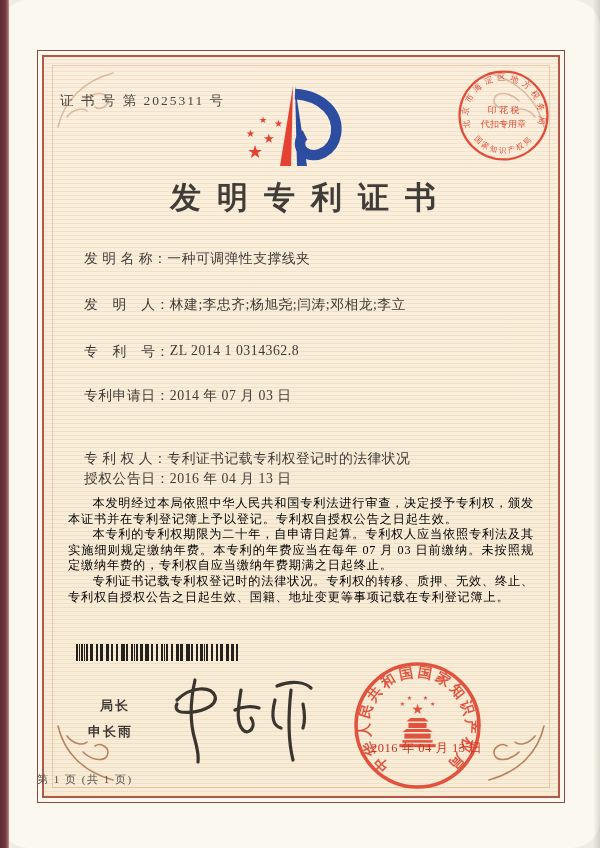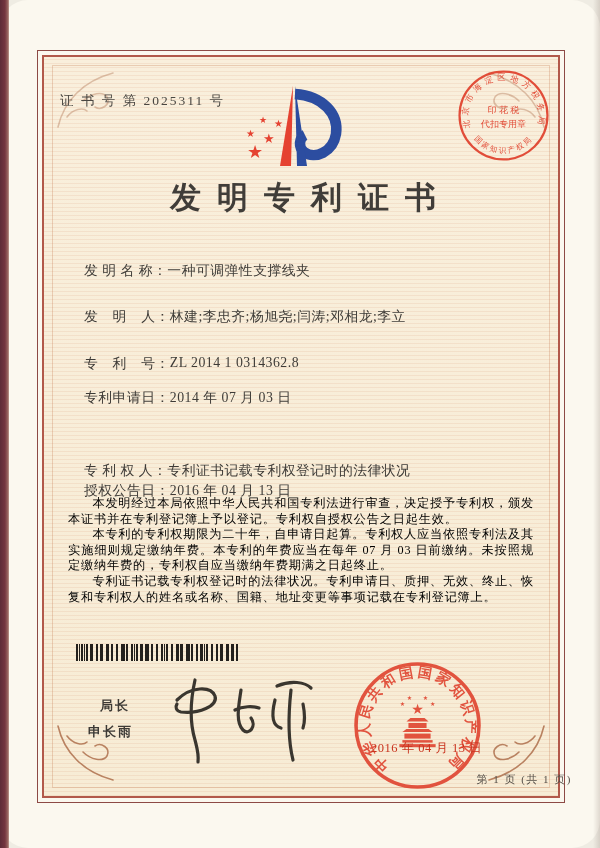--- a/index.html
+++ b/index.html
@@ -22,21 +22,21 @@
   .corner svg{width:100%;height:100%;}
   .c-tl{left:55px;top:68px;opacity:.35;}
   .c-tr{right:53px;top:68px;transform:scaleX(-1);opacity:.35;}
   .c-bl{left:55px;bottom:63px;transform:scaleY(-1);opacity:.75;}
   .c-br{right:53px;bottom:63px;transform:scale(-1,-1);opacity:.75;}
 
   .cert-no{position:absolute;left:60px;top:92px;font-size:13.5px;letter-spacing:2px;color:#4a4742;z-index:5;}
   .logo{position:absolute;left:243px;top:82px;width:104px;height:90px;z-index:5;}
   .title{position:absolute;left:37px;top:177px;width:528px;text-align:center;
     font-size:31px;font-weight:700;color:#403d39;letter-spacing:16px;padding-left:20px;box-sizing:border-box;z-index:5;}
-  .frow{position:absolute;left:84px;display:flex;align-items:flex-start;font-size:13.8px;color:#3e3b37;letter-spacing:.5px;z-index:5;white-space:nowrap;margin-top:12px;}
+  .frow{position:absolute;left:84px;display:flex;align-items:flex-start;font-size:13.8px;color:#3e3b37;letter-spacing:.5px;z-index:5;white-space:nowrap;}
   .flabel{flex:none;}
   .fvals{display:flex;flex-direction:column;gap:5px;align-items:center;}
 
   .paras{position:absolute;left:68px;top:496px;width:466px;z-index:5;}
   .paras p{margin:0;font-size:12.2px;line-height:1.28;color:#000000;text-indent:2em;
     text-align:justify;letter-spacing:.8px;}
 
   .barcode{position:absolute;left:76px;top:644px;width:162px;height:17px;z-index:5;
     background-image:
       repeating-linear-gradient(90deg,#24211d 0 2px,rgba(0,0,0,0) 2px 5px),
@@ -47,22 +47,22 @@
     font-weight:600;font-size:13px;color:#3d3a36;letter-spacing:2px;z-index:5;margin-left:12px;}
   .director-name{position:absolute;left:88px;top:723px;font-family:"Liberation Sans","DejaVu Sans",sans-serif;
     font-weight:600;font-size:13px;color:#3d3a36;letter-spacing:2px;z-index:5;}
   .signature{position:absolute;left:165px;top:664px;width:160px;height:108px;z-index:6;}
 
   .seal{position:absolute;left:352px;top:660px;width:131px;height:131px;z-index:6;opacity:.88;}
   .seal-date{position:absolute;left:371px;top:740px;font-size:12.5px;color:#c9341f;
     letter-spacing:.5px;z-index:7;white-space:nowrap;}
   .tax-stamp{position:absolute;left:456px;top:68px;width:95px;height:95px;z-index:5;opacity:.92;}
 
-  .footer{position:absolute;left:37px;top:772px;width:528px;text-align:right;
-    font-size:11px;color:#554f48;letter-spacing:1.5px;z-index:5;padding-left:7px;}
+  .footer{position:absolute;left:37px;top:772px;width:528px;text-align:left;
+    font-size:11px;color:#554f48;letter-spacing:1.5px;z-index:5;}
 </style>
 </head>
 <body>
 
 <div class="page">
 
   <div class="frame-outer">
     <div class="frame-inner"></div>
   </div>
   <div class="deco-frame"></div>
@@ -140,21 +140,21 @@
     <span class="fvals">
         <span>林建;李忠齐;杨旭尧;闫涛;邓相龙;李立</span>
       </span>
   </div>
   <div class="frow" style="top:343px">
     <span class="flabel">专　利　号：</span>
     <span class="fvals">
         <span>ZL 2014 1 0314362.8</span>
       </span>
   </div>
-  <div class="frow" style="top:377px">
+  <div class="frow" style="top:387px">
     <span class="flabel">专利申请日：</span>
     <span class="fvals">
         <span>2014 年 07 月 03 日</span>
       </span>
   </div>
   <div class="frow" style="top:450px">
     <span class="flabel">专 利 权 人：</span>
     <span class="fvals">
       <span>专利证书记载专利权登记时的法律状况</span>
     </span>
@@ -162,21 +162,21 @@
   <div class="frow" style="top:470px">
     <span class="flabel">授权公告日：</span>
     <span class="fvals">
         <span>2016 年 04 月 13 日</span>
       </span>
   </div>
 
   <div class="paras">
     <p>本发明经过本局依照中华人民共和国专利法进行审查，决定授予专利权，颁发本证书并在专利登记簿上予以登记。专利权自授权公告之日起生效。</p>
     <p>本专利的专利权期限为二十年，自申请日起算。专利权人应当依照专利法及其实施细则规定缴纳年费。本专利的年费应当在每年 07 月 03 日前缴纳。未按照规定缴纳年费的，专利权自应当缴纳年费期满之日起终止。</p>
-    <p>专利证书记载专利权登记时的法律状况。专利申请日、质押、无效、终止、恢复和专利权人的姓名或名称、国籍、地址变更等事项记载在专利登记簿上。</p>
+    <p>专利证书记载专利权登记时的法律状况。专利权的转移、质押、无效、终止、专利权自授权公告之日起生效、国籍、地址变更等事项记载在专利登记簿上。</p>
   </div>
 
   <div class="barcode"></div>
 
   <div class="director-title">局长</div>
   <div class="director-name">申长雨</div>
 
   <div class="signature">
     <svg viewBox="0 0 160 108" fill="none" stroke="#3a362f" stroke-width="3.2" stroke-linecap="round">
       <path d="M30 16 C26 34 24 56 30 76 C32 84 34 90 33 98"></path>

